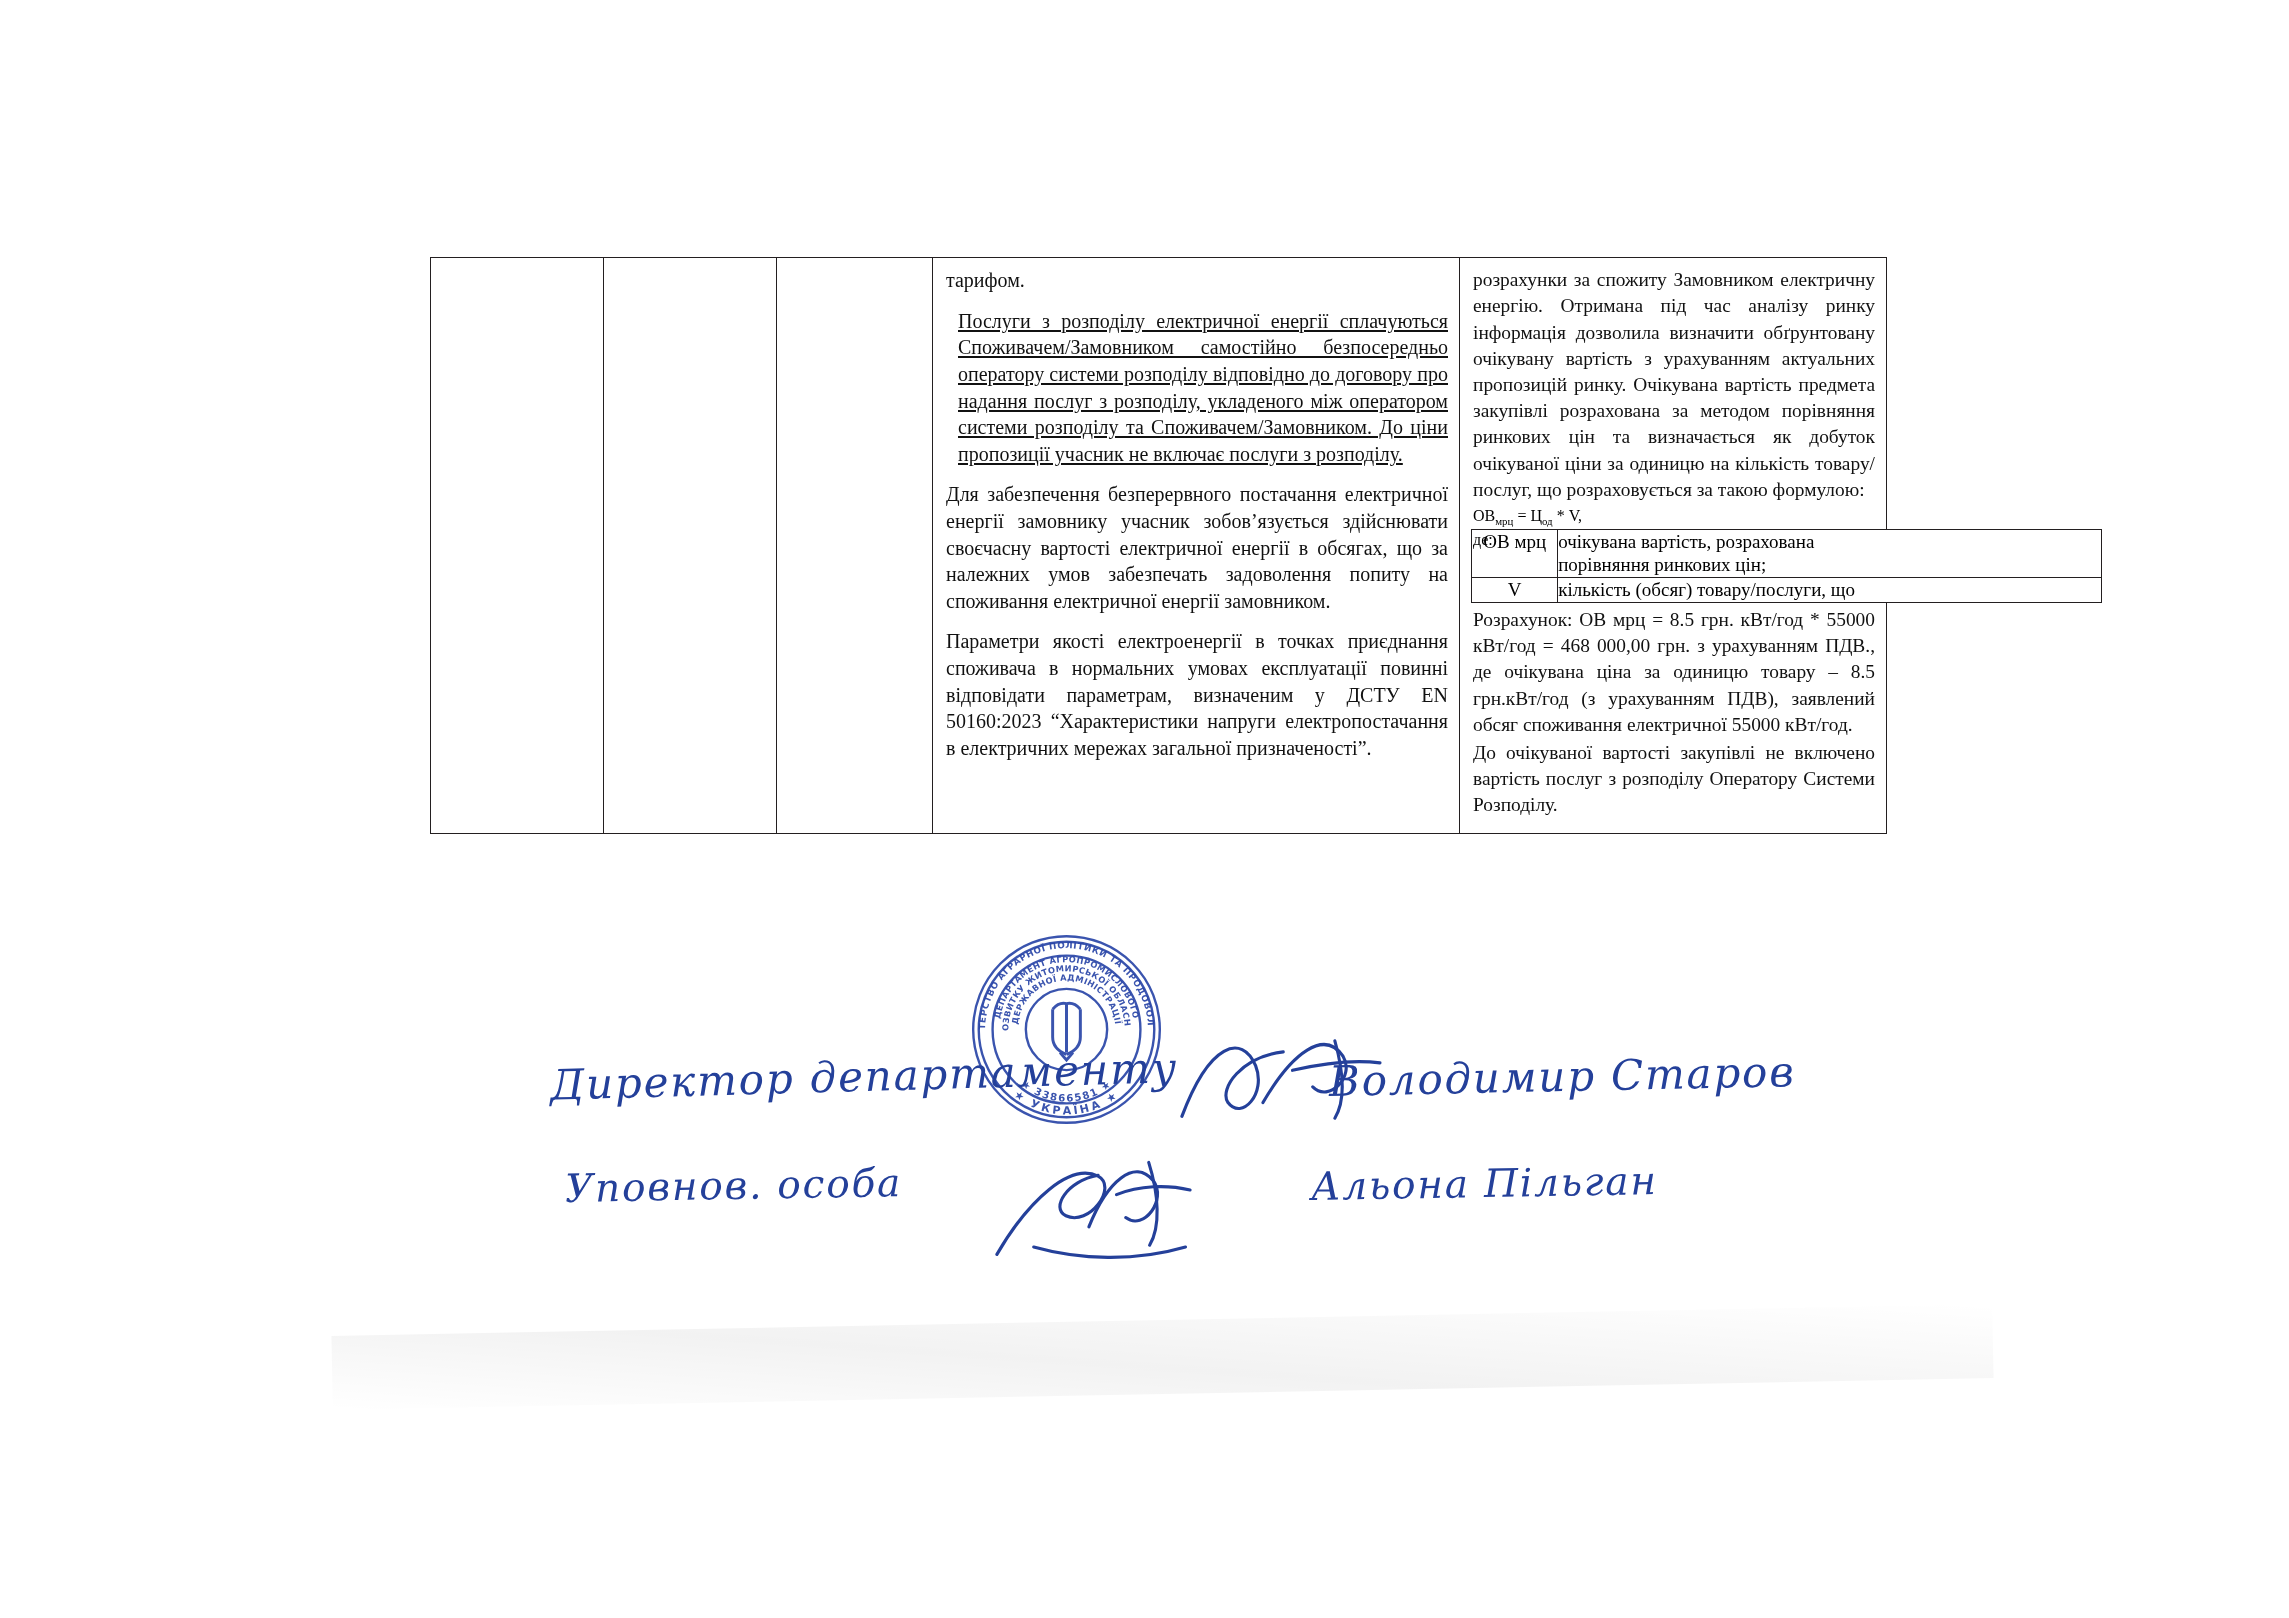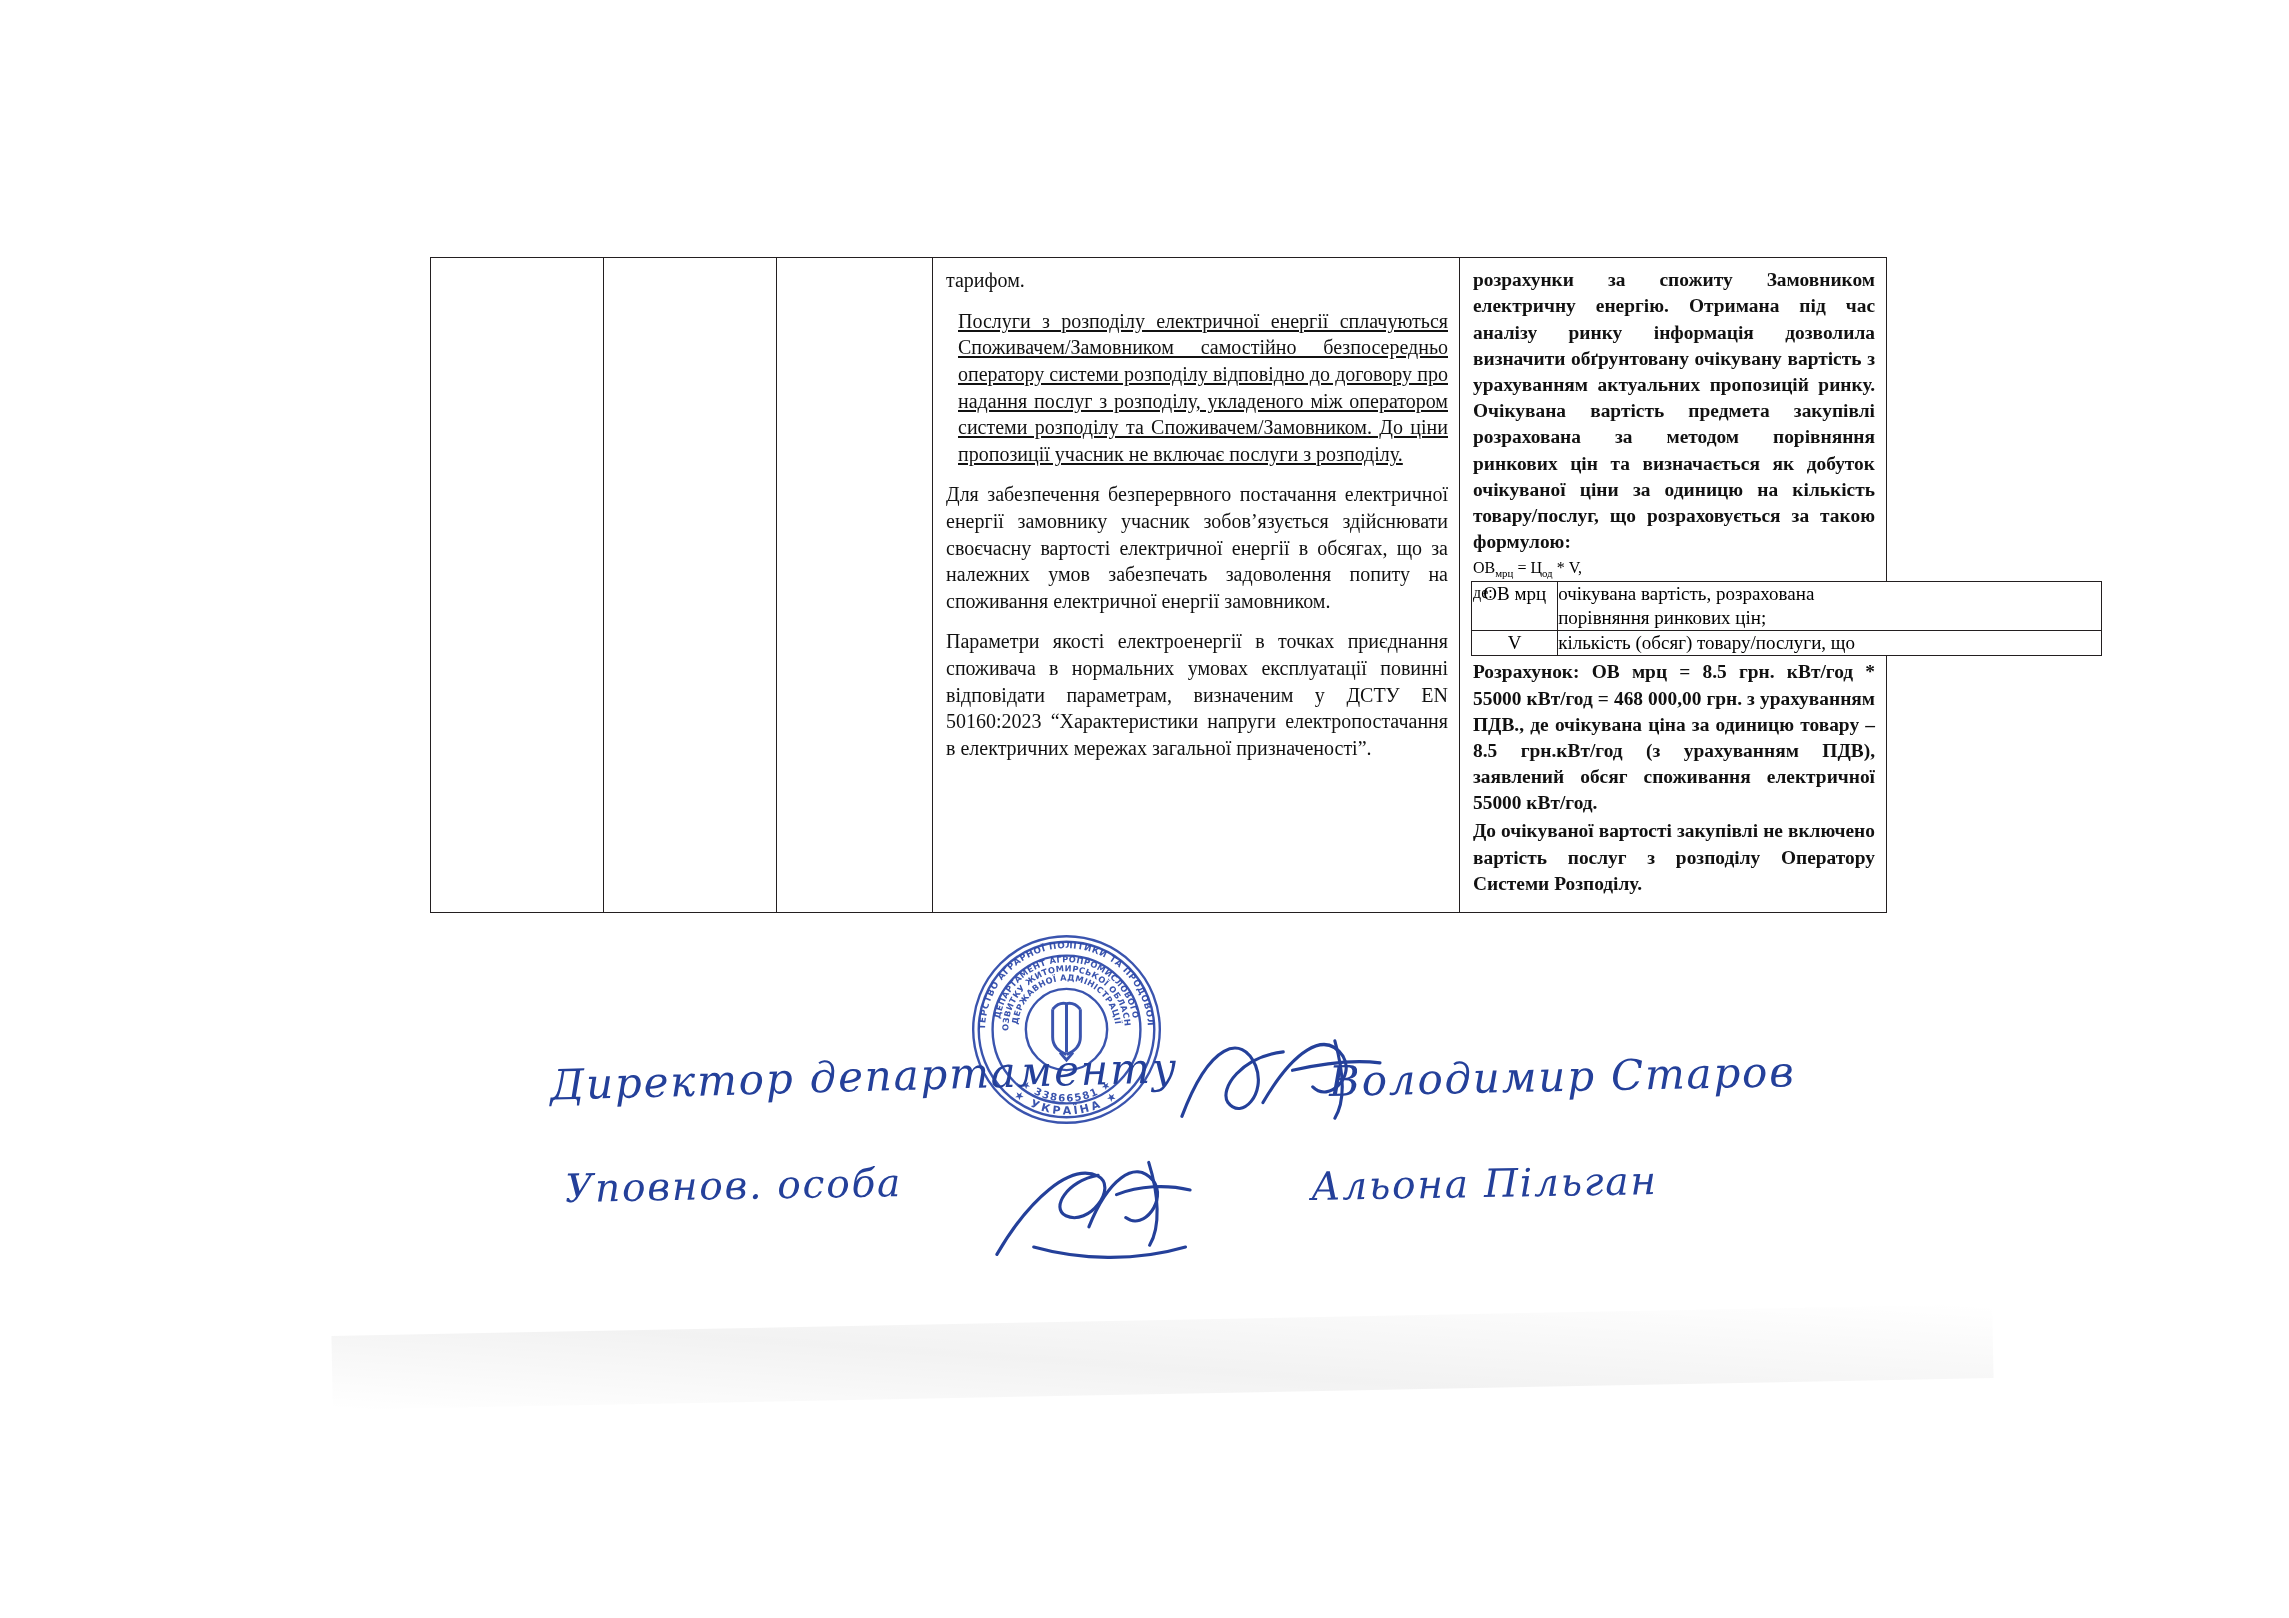--- a/index.html
+++ b/index.html
@@ -73,21 +73,20 @@
   .underline-block {
     text-decoration: underline;
     text-underline-offset: 1.8px;
     margin-left: 12px;
   }
 
   .cell-e .ptxt {
     font-size: 19.4px;
     line-height: 1.35;
     margin: 0 0 1.8px 0;
-    font-weight: bold;
   }
 
   
   .formula {
     font-size: 16px;
     margin: 3.7px 0 1.8px 0;
   }
   sub { font-size: 0.68em; }
 
   

